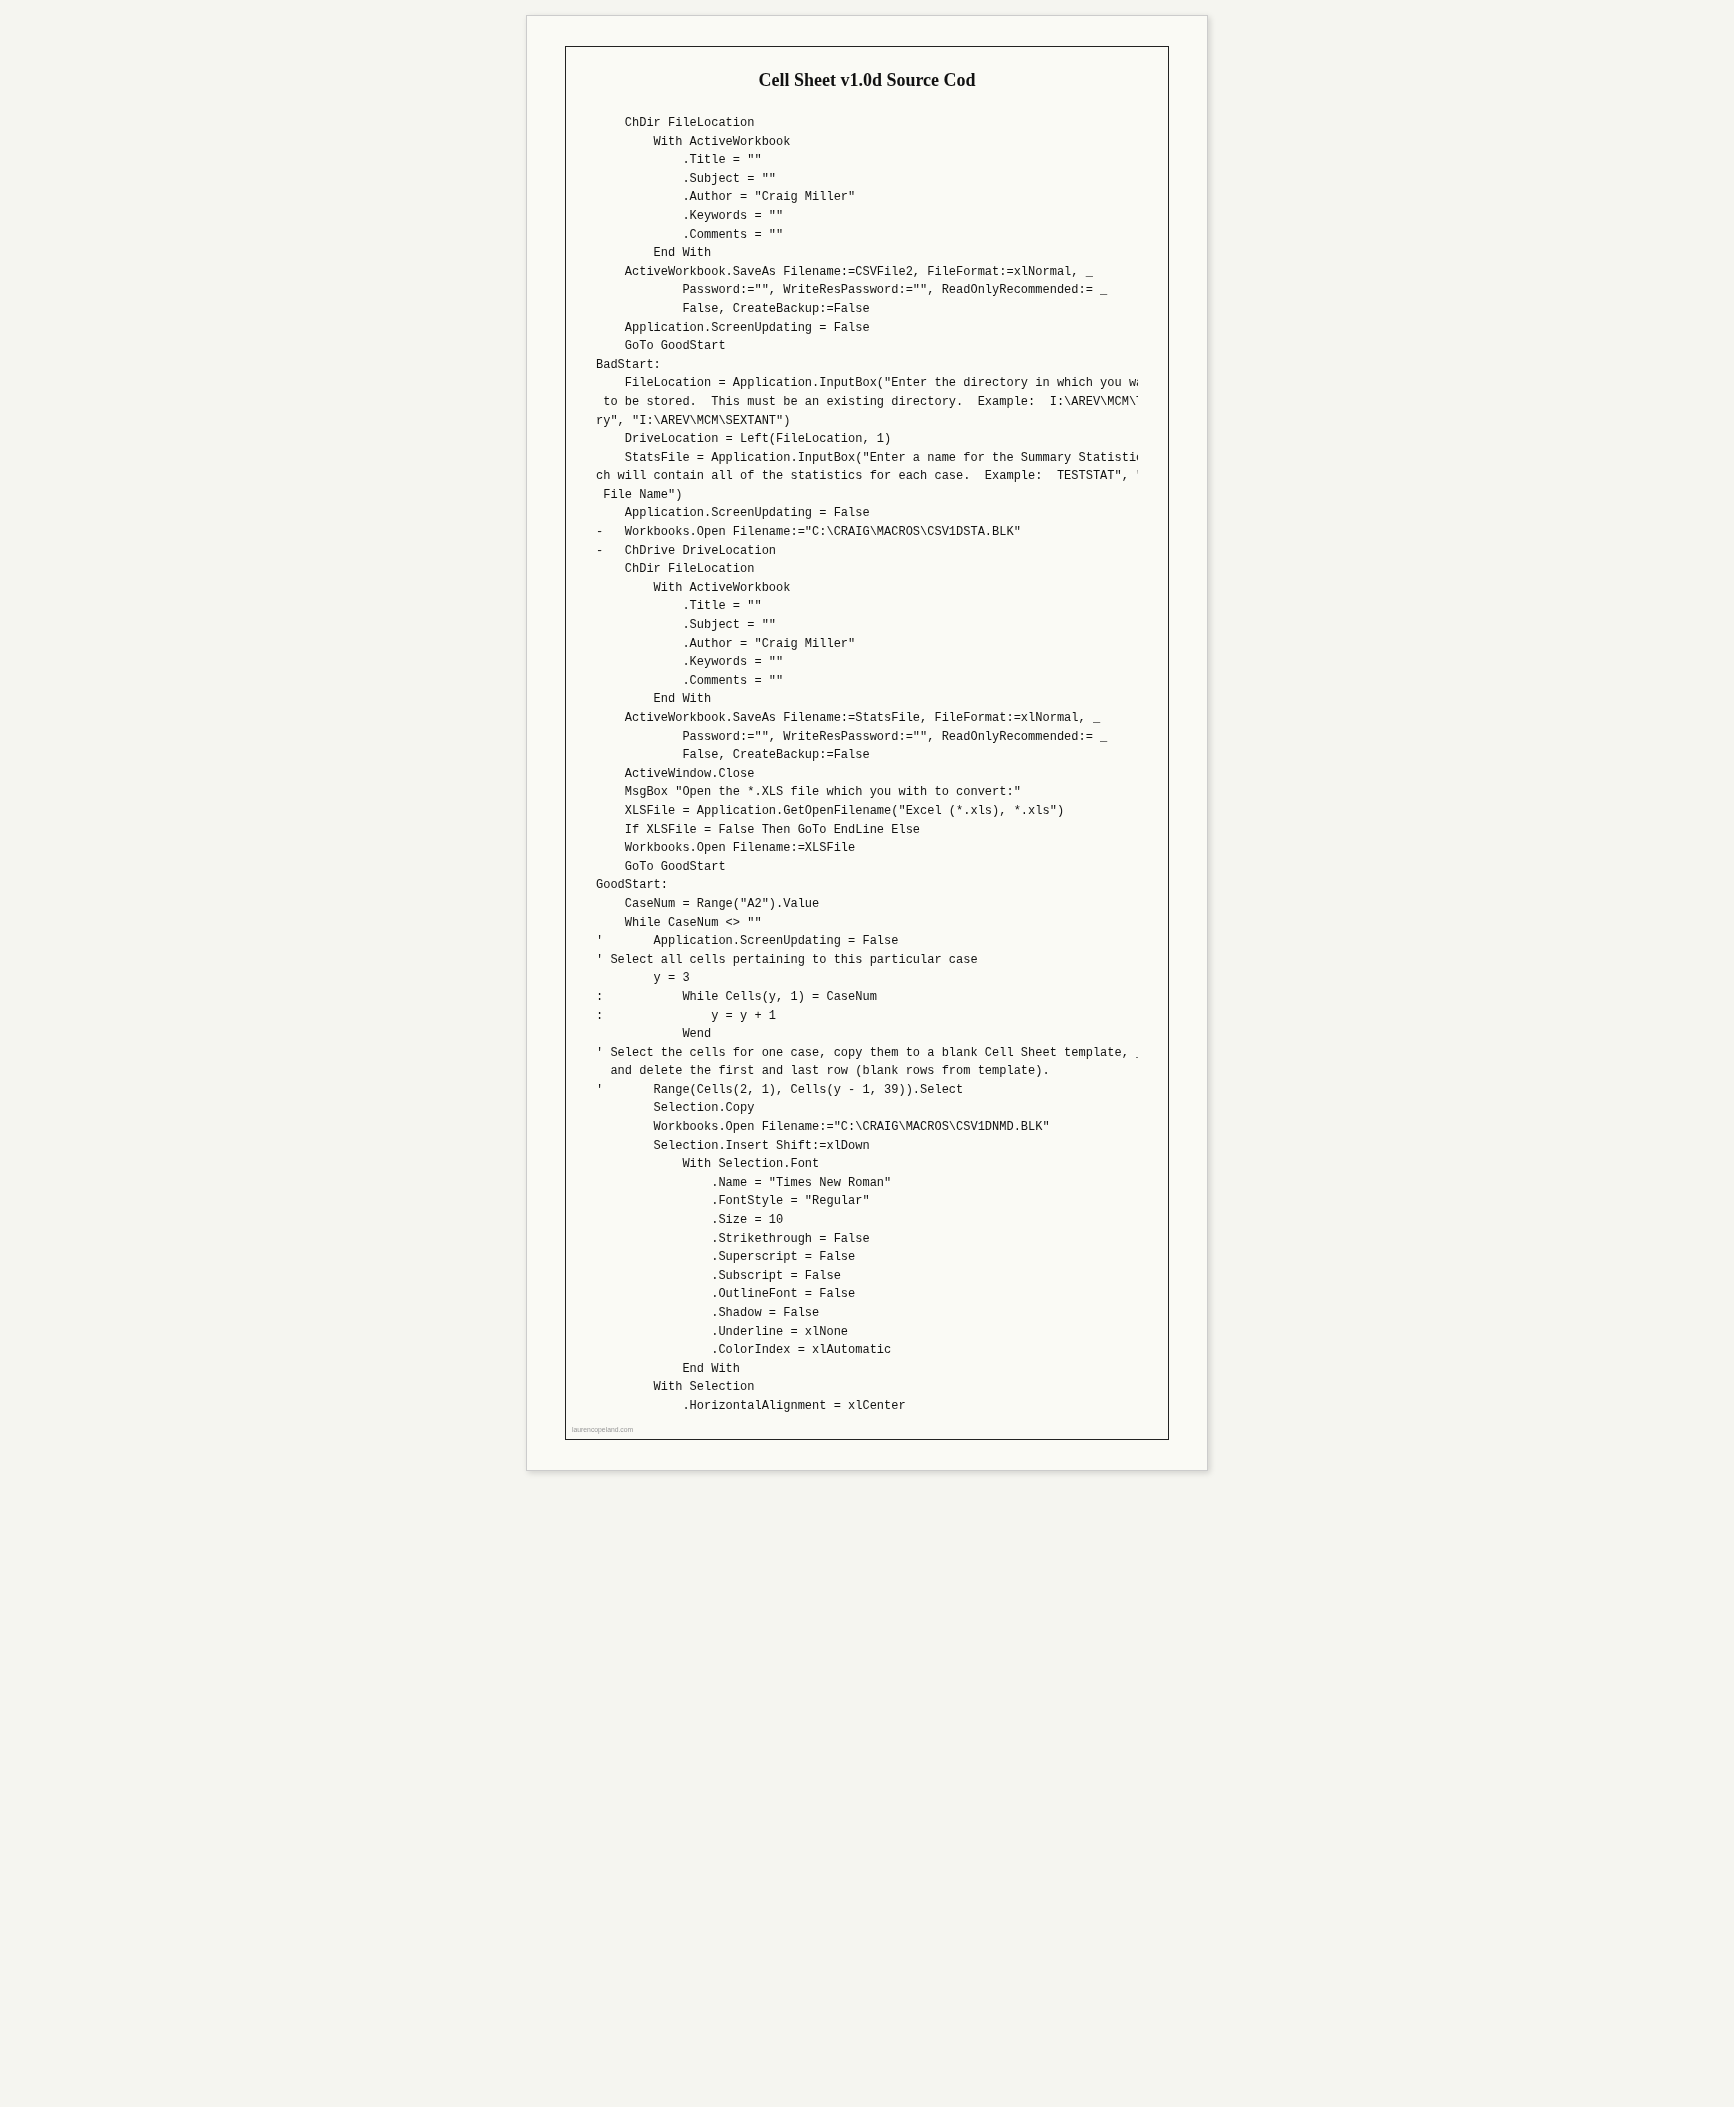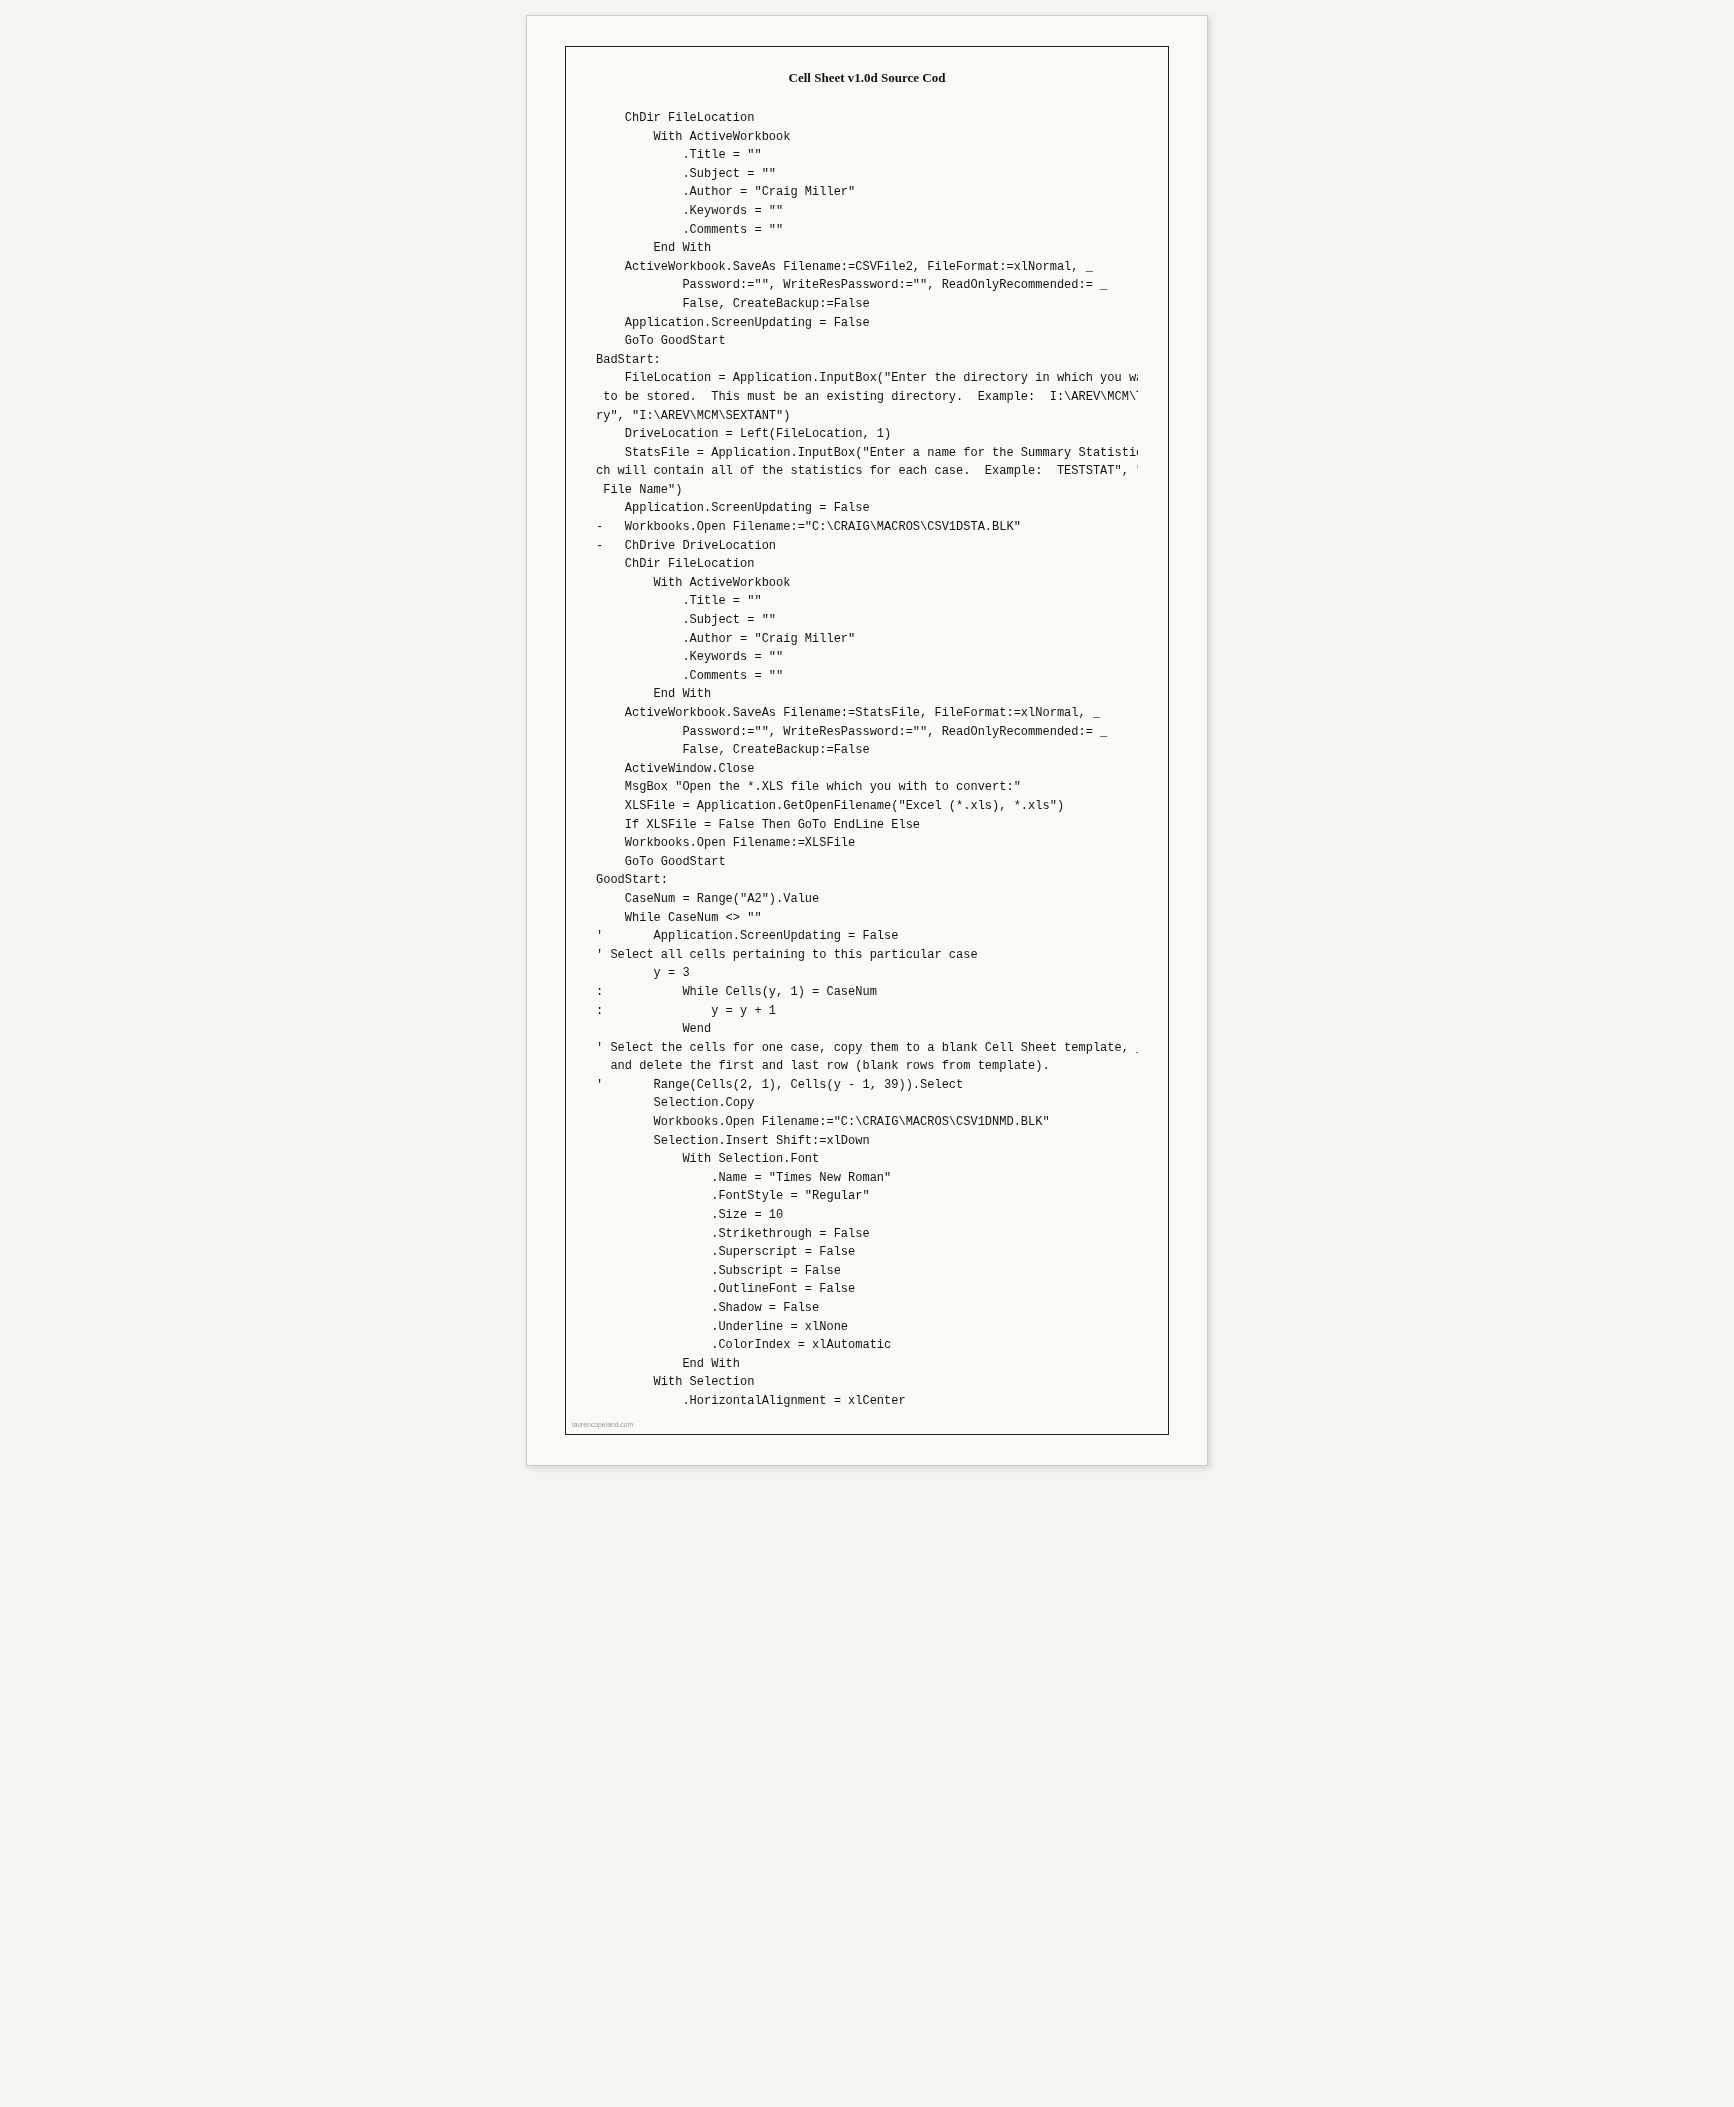--- a/index.html
+++ b/index.html
@@ -25,21 +25,21 @@
       min-height: 833px;
       padding: 30px 38px;
       border: 0.8px solid #ccc;
       box-shadow: 1.5px 1.5px 6px rgba(0,0,0,0.15);
       position: relative;
     }
 
     .page-title {
       text-align: center;
       font-family: 'Times New Roman', Times, serif;
-      font-size: 13px;
+      font-size: 18px;
       font-weight: bold;
       margin-bottom: 23px;
       color: #111;
     }
 
     .code-block {
       font-family: 'Courier New', Courier, monospace;
       font-size: 12px;
       line-height: 1.55;
       color: #111;

